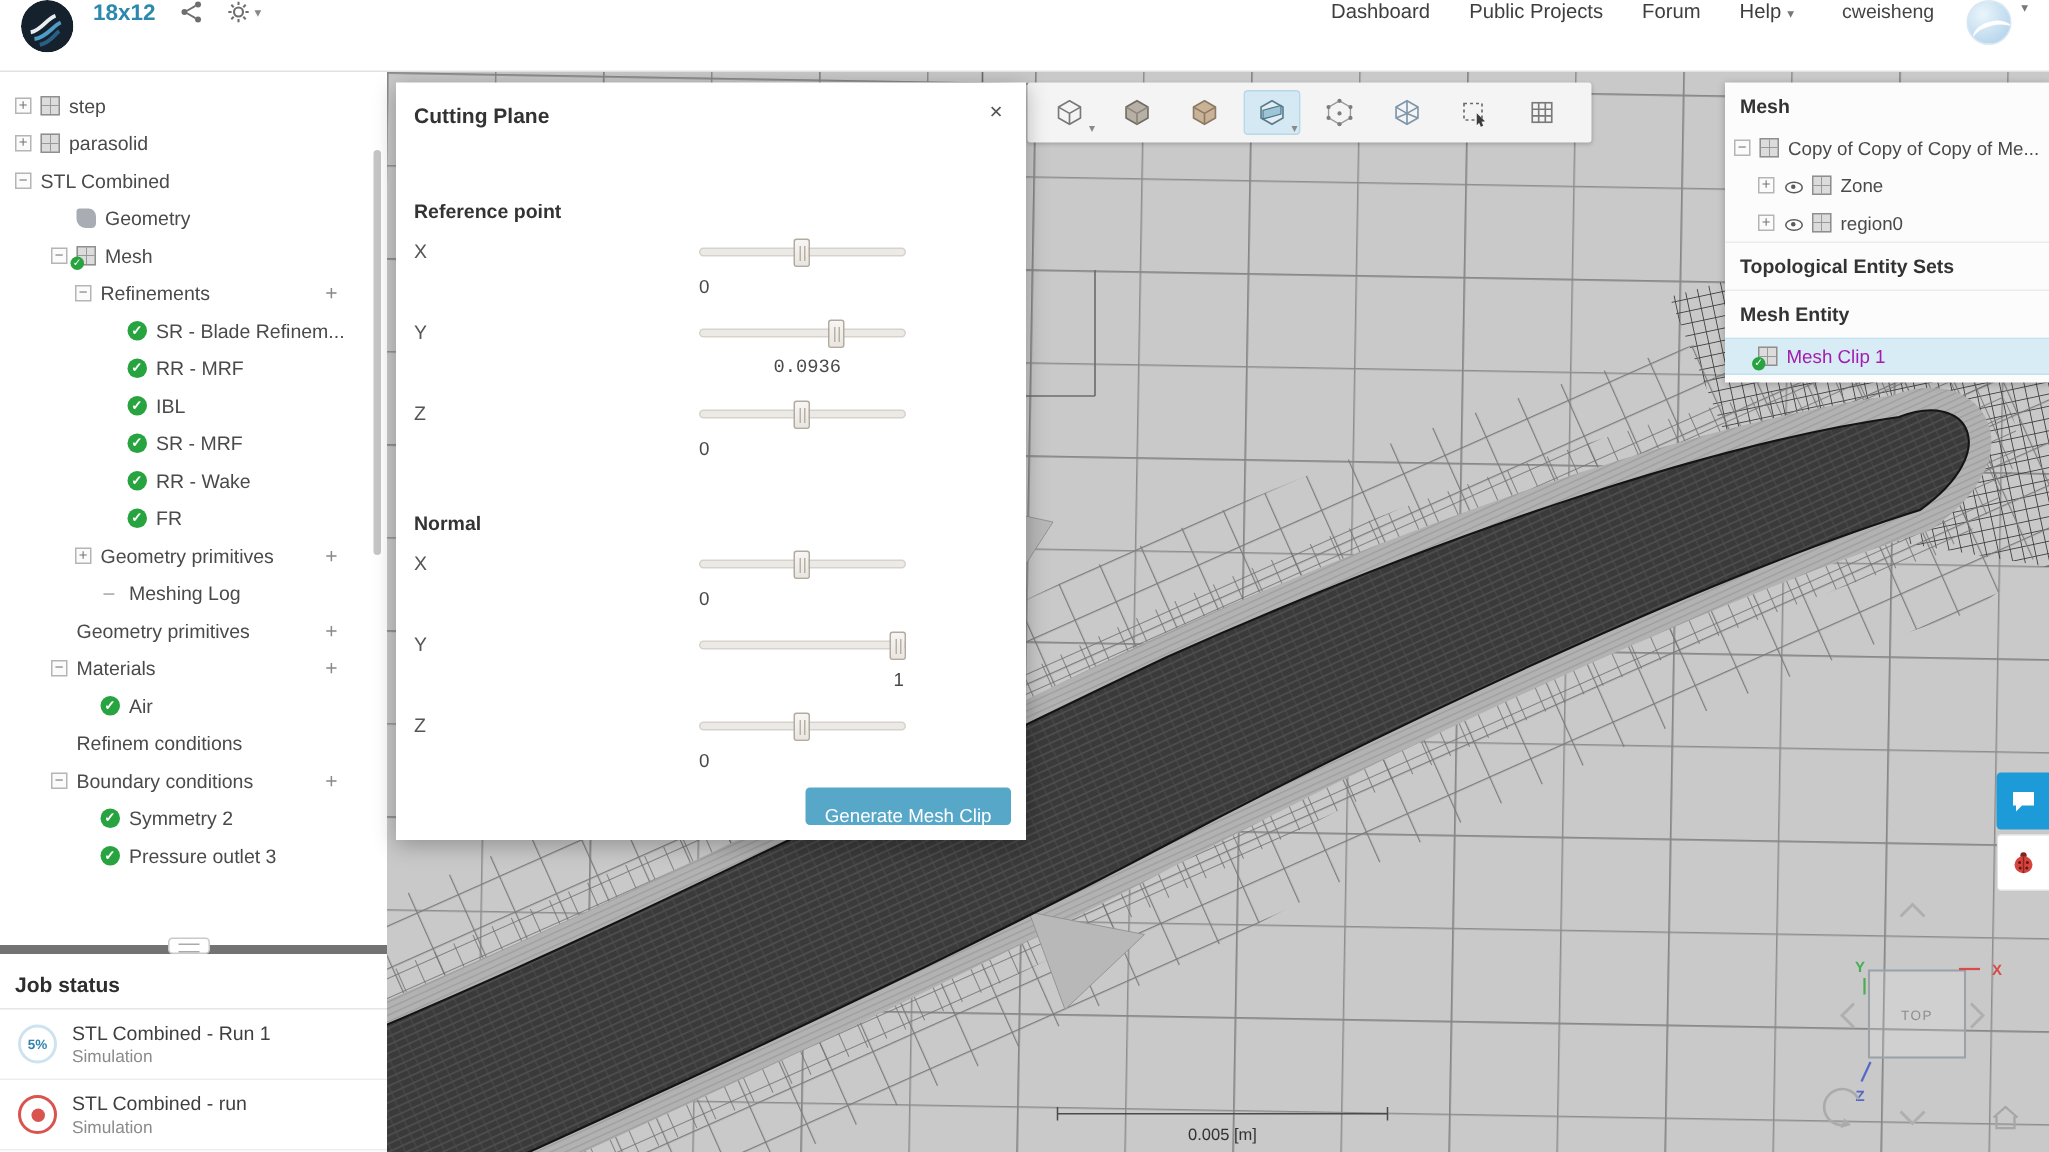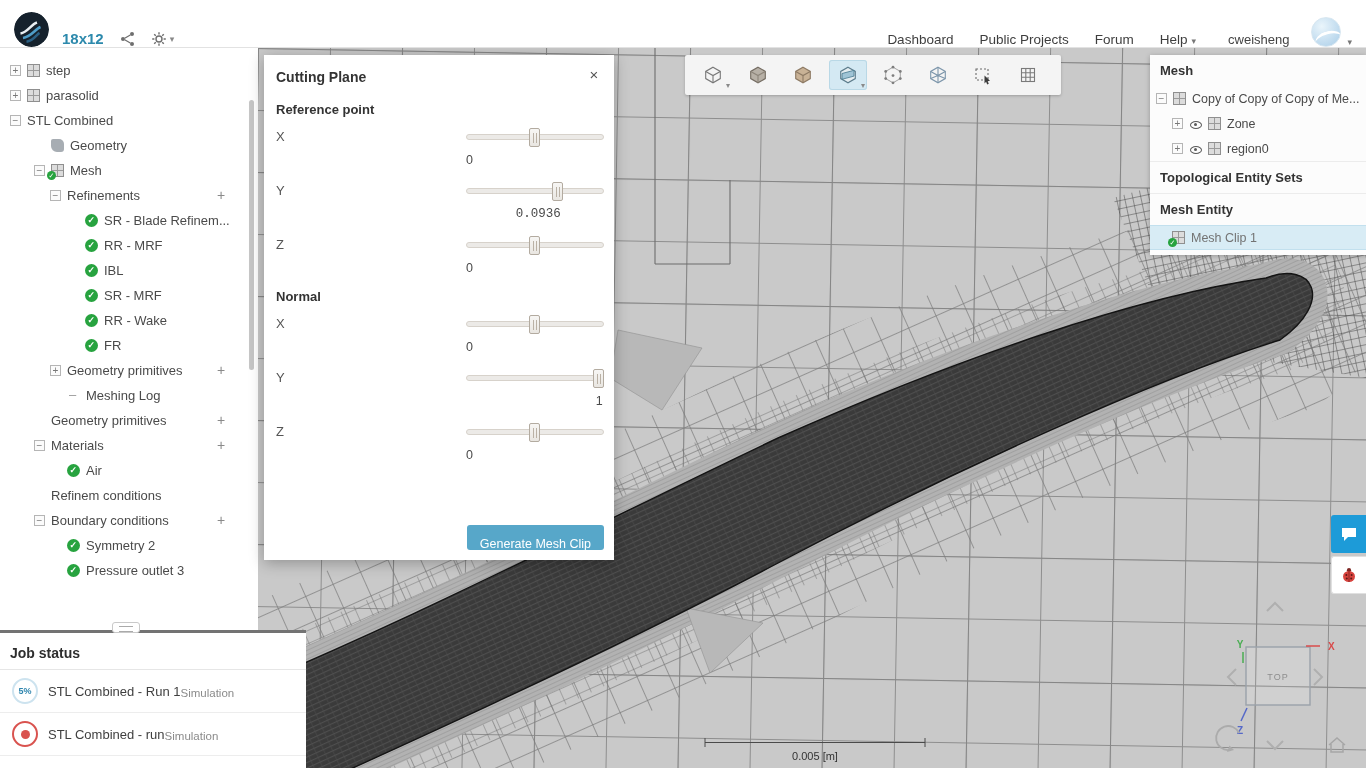--- a/index.html
+++ b/index.html
@@ -1,20 +1,20 @@
 <!DOCTYPE html>
 <html><head>
 <meta charset="utf-8">
 <style>
 *{margin:0;padding:0;box-sizing:border-box}
 html,body{width:1366px;height:768px}
 body{font-family:"Liberation Sans",sans-serif;overflow:hidden;position:relative;background:#fff;font-size:13px;color:#444}
 
 
-#topbar{position:absolute;top:0;left:0;right:0;height:48px;background:#fff;border-bottom:1px solid #e2e2e2;display:flex;align-items:flex-end;padding:0 14px;z-index:70}
+#topbar{position:absolute;top:0;left:0;right:0;height:48px;background:#fff;border-bottom:1px solid #e2e2e2;display:flex;align-items:flex-start;padding:0 14px;z-index:70}
 #logo{width:35px;height:35px;border-radius:50%;overflow:hidden;flex:none;cursor:pointer}
 #projname{color:#2c89ac;font-weight:700;font-size:15px;margin:0 16px 0 13px;cursor:pointer}
 .hbtn{border:none;background:none;color:#6e6e6e;margin-right:16px;cursor:pointer;display:flex;align-items:center;position:relative}
 .hbtn.dd::after{content:"▾";font-size:9px;color:#888;margin-left:3px}
 #topnav{margin-left:auto;display:flex;align-items:center;gap:26px;color:#3e3e3e;font-size:13.5px}
 .navitem{cursor:pointer;white-space:nowrap}
 .navitem[data-caret]::after{content:"▾";font-size:9px;color:#777;margin-left:4px}
 #username{cursor:pointer}
 #avatar{width:30px;height:30px;border-radius:50%;background:radial-gradient(circle at 35% 30%,#eaf5fb,#a9cde8);border:1px solid #d8e7f1;position:relative;overflow:hidden;cursor:pointer;flex:none}
 #avatar::after{content:"";position:absolute;left:3px;top:13px;width:28px;height:16px;border-top:3px solid #fff;border-radius:50%;transform:rotate(-14deg)}
@@ -39,40 +39,40 @@
 .ticon[data-icon]{display:inline-block}
 .ticon[data-icon="cube"],.ticon[data-icon="mesh"],.ticon[data-icon="mesh-check"]{border:1px solid #8f8f8f;background:linear-gradient(rgba(0,0,0,0) 46%,#9a9a9a 46% 54%,rgba(0,0,0,0) 54%),linear-gradient(90deg,rgba(0,0,0,0) 46%,#9a9a9a 46% 54%,rgba(0,0,0,0) 54%),#dcdcdc}
 .ticon[data-icon="geometry"]{background:#a7adb3;border-radius:2px 5px 3px 6px}
 .ticon[data-icon="dash"]::before{content:"–";color:#999;position:absolute;top:-2px;left:2px}
 .ticon[data-icon="check"]{background:#27a33f;border-radius:50%}
 .ticon[data-icon="check"]::before{content:"✓";color:#fff;font-size:9px;font-weight:700;position:absolute;left:2.5px;top:0.5px}
 .ticon[data-icon="mesh-check"]::after{content:"✓";position:absolute;left:-5px;bottom:-4px;width:9px;height:9px;line-height:9px;text-align:center;background:#27a33f;color:#fff;border-radius:50%;font-size:7px}
 #sidescroll{position:absolute;right:4px;top:52px;width:5px;height:270px;background:#c6c6c6;border-radius:3px;cursor:pointer}
 
 
-#jobpanel{position:absolute;left:0;top:630px;width:306px;height:138px;background:#fff;border-top:3px solid #737373;z-index:11}
+#jobpanel{position:absolute;left:0;top:630px;width:258px;height:138px;background:#fff;border-top:6px solid #737373;z-index:11}
 .grip{position:absolute;top:-11px;left:112px;width:28px;height:11px;background:#fff;border:1px solid #c9c9c9;border-radius:3px;cursor:pointer}
 .grip::after{content:"";position:absolute;left:6px;right:6px;top:3px;height:4px;border-top:1px solid #aaa;border-bottom:1px solid #aaa}
 .jtitle{padding:12px 10px 8px;font-weight:700;font-size:14px;color:#2e2e2e;border-bottom:1px solid #e6e6e6}
 .jrow{display:flex;align-items:center;padding:8px 10px;border-bottom:1px solid #ededed;cursor:pointer}
 .jicon{width:26px;height:26px;border-radius:50%;flex:none;display:flex;align-items:center;justify-content:center;position:relative;margin:0 10px 0 2px}
 .jicon[data-status="running"]{border:2px solid #cde3ef;color:#2d84ad;font-size:9px;font-weight:700}
 .jicon[data-status="error"]{border:2px solid #d9534f}
 .jicon[data-status="error"]::after{content:"";width:9px;height:9px;border-radius:50%;background:#d9534f}
-.jtext{display:flex;flex-direction:row}
+.jtext{display:flex;flex-direction:column}
 .jname{font-size:13px;color:#3f3f3f}
 .jtype{font-size:11.5px;color:#8b8b8b;margin-top:3px}
 
 
-#dialog{position:absolute;left:264px;top:55px;width:350px;height:505px;background:#fff;box-shadow:0 3px 14px rgba(0,0,0,.28);z-index:50}
+#dialog{position:absolute;left:264px;top:55px;width:420px;height:505px;background:#fff;box-shadow:0 3px 14px rgba(0,0,0,.28);z-index:50}
 .dtitle{height:44px;padding:14px 12px;font-size:14px;font-weight:700;color:#333}
 .dclose{position:absolute;right:8px;top:8px;width:24px;height:24px;text-align:center;line-height:24px;font-size:15px;color:#555;cursor:pointer;border:none;background:none}
 .dbody{padding:0 12px}
 .dhead{font-weight:700;color:#333;margin:16px 0 10px;font-size:13px}
-.dsec .dhead:first-child{margin-top:3px}
+.dsec .dhead:first-child{margin-top:34px}
 .srow{position:relative;height:20px}
 .axl{position:absolute;left:0;top:2px;color:#555}
 .slider{position:absolute;left:190px;top:7px;width:138px;height:6px;background:#eceae7;border:1px solid #d7d2cb;border-radius:3px;cursor:pointer}
 .handle{position:absolute;top:-7px;width:11px;height:19px;margin-left:-5px;background:linear-gradient(#f7f6f4,#e9e6e1);border:1px solid #b3aba0;border-radius:2px;cursor:pointer}
 .handle::before{content:"";position:absolute;left:3px;top:4px;width:1px;height:10px;background:#bab1a5;box-shadow:3px 0 0 #bab1a5}
 .svalrow{position:relative;margin:6px 0 13px 190px;width:138px;height:15px}
 .sval{position:absolute;top:0;font-size:12.5px;color:#4a4a4a;white-space:nowrap}
 .dfoot{position:absolute;bottom:0;left:0;right:0;height:44px}
 #genclip{position:absolute;right:10px;bottom:10px;background:#57a7c9;color:#fff;border:none;border-radius:3px;height:25px;padding:12px 13px;font-size:12.5px;cursor:pointer}
 
@@ -82,21 +82,21 @@
 .tbtn.active{background:#d4e9f3;box-shadow:inset 0 0 0 1px #b9d8e6}
 .tbtn.dd::after{content:"▾";position:absolute;right:2px;bottom:0;font-size:8px;color:#8a8a8a}
 
 
 #rightpanel{position:absolute;right:0;top:55px;width:216px;background:#fcfcfc;box-shadow:0 1px 5px rgba(0,0,0,.25);z-index:20;padding-bottom:5px}
 .psec{padding:8px 10px;font-weight:700;font-size:13px;color:#333;border-top:1px solid #ececec;cursor:pointer}
 .psec.first{border-top:none}
 .prow{position:relative;height:25px;display:flex;align-items:center;font-size:12.5px;color:#4a4a4a;padding-right:6px;cursor:pointer}
 .prow[data-level="0"]{padding-left:6px}
 .prow[data-level="1"]{padding-left:22px}
-.prow[data-selected]{background:#d8ecf5;box-shadow:inset 0 1px 0 #c2e0ee,inset 0 -1px 0 #c2e0ee;color:#737373}
+.prow[data-selected]{background:#d8ecf5;box-shadow:inset 0 1px 0 #c2e0ee,inset 0 -1px 0 #c2e0ee;color:#a21caf}
 .plabel{white-space:nowrap;overflow:hidden;text-overflow:ellipsis;flex:1}
 .eye{width:15px;height:14px;position:relative;margin-right:4px;flex:none;cursor:pointer}
 .eye::before{content:"";position:absolute;left:1px;top:4px;width:10px;height:6px;border:1px solid #5a5a5a;border-radius:50%}
 .eye::after{content:"";position:absolute;left:5px;top:6.5px;width:3px;height:3px;background:#5a5a5a;border-radius:50%}
 
 
 #chatbtn{position:absolute;right:0;top:515px;width:35px;height:38px;background:#1d9bd8;border:none;border-radius:3px 0 0 3px;z-index:40;cursor:pointer;display:flex;align-items:center;justify-content:center}
 #bugbtn{position:absolute;right:0;top:556px;width:35px;height:38px;background:#fff;border:1px solid #e0e0e0;border-right:none;border-radius:3px 0 0 3px;z-index:40;cursor:pointer;display:flex;align-items:center;justify-content:center}
 </style>
 </head>

